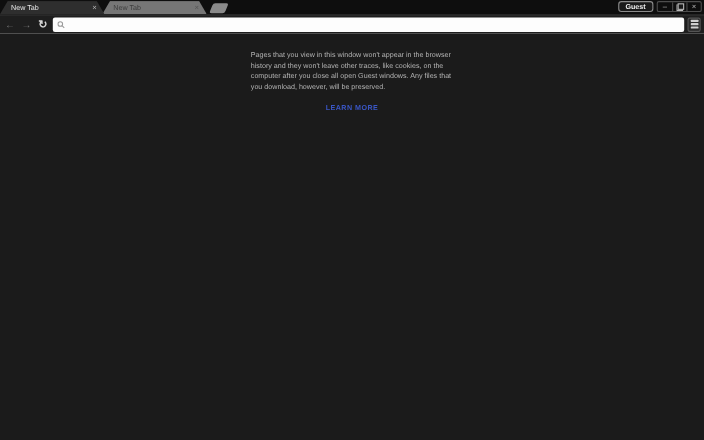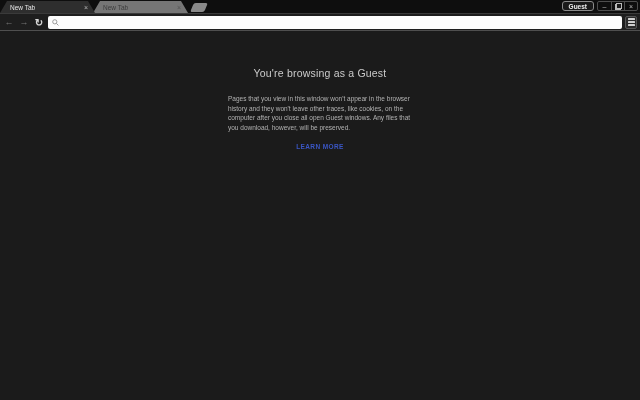--- a/index.html
+++ b/index.html
@@ -156,18 +156,17 @@
     </div>
 
     <div class="menu-btn">
       <span></span>
       <span></span>
       <span></span>
     </div>
   </div>
 
   <div class="content">
-    <h1 class="guest-title">You're browsing as a Guest</h1>
     <p class="guest-body">Pages that you view in this window won't appear in the browser history and they won't leave other traces, like cookies, on the computer after you close all open Guest windows. Any files that you download, however, will be preserved.</p>
     <a class="learn-more">LEARN MORE</a>
   </div>
 
 </div>
 
 </body></html>

